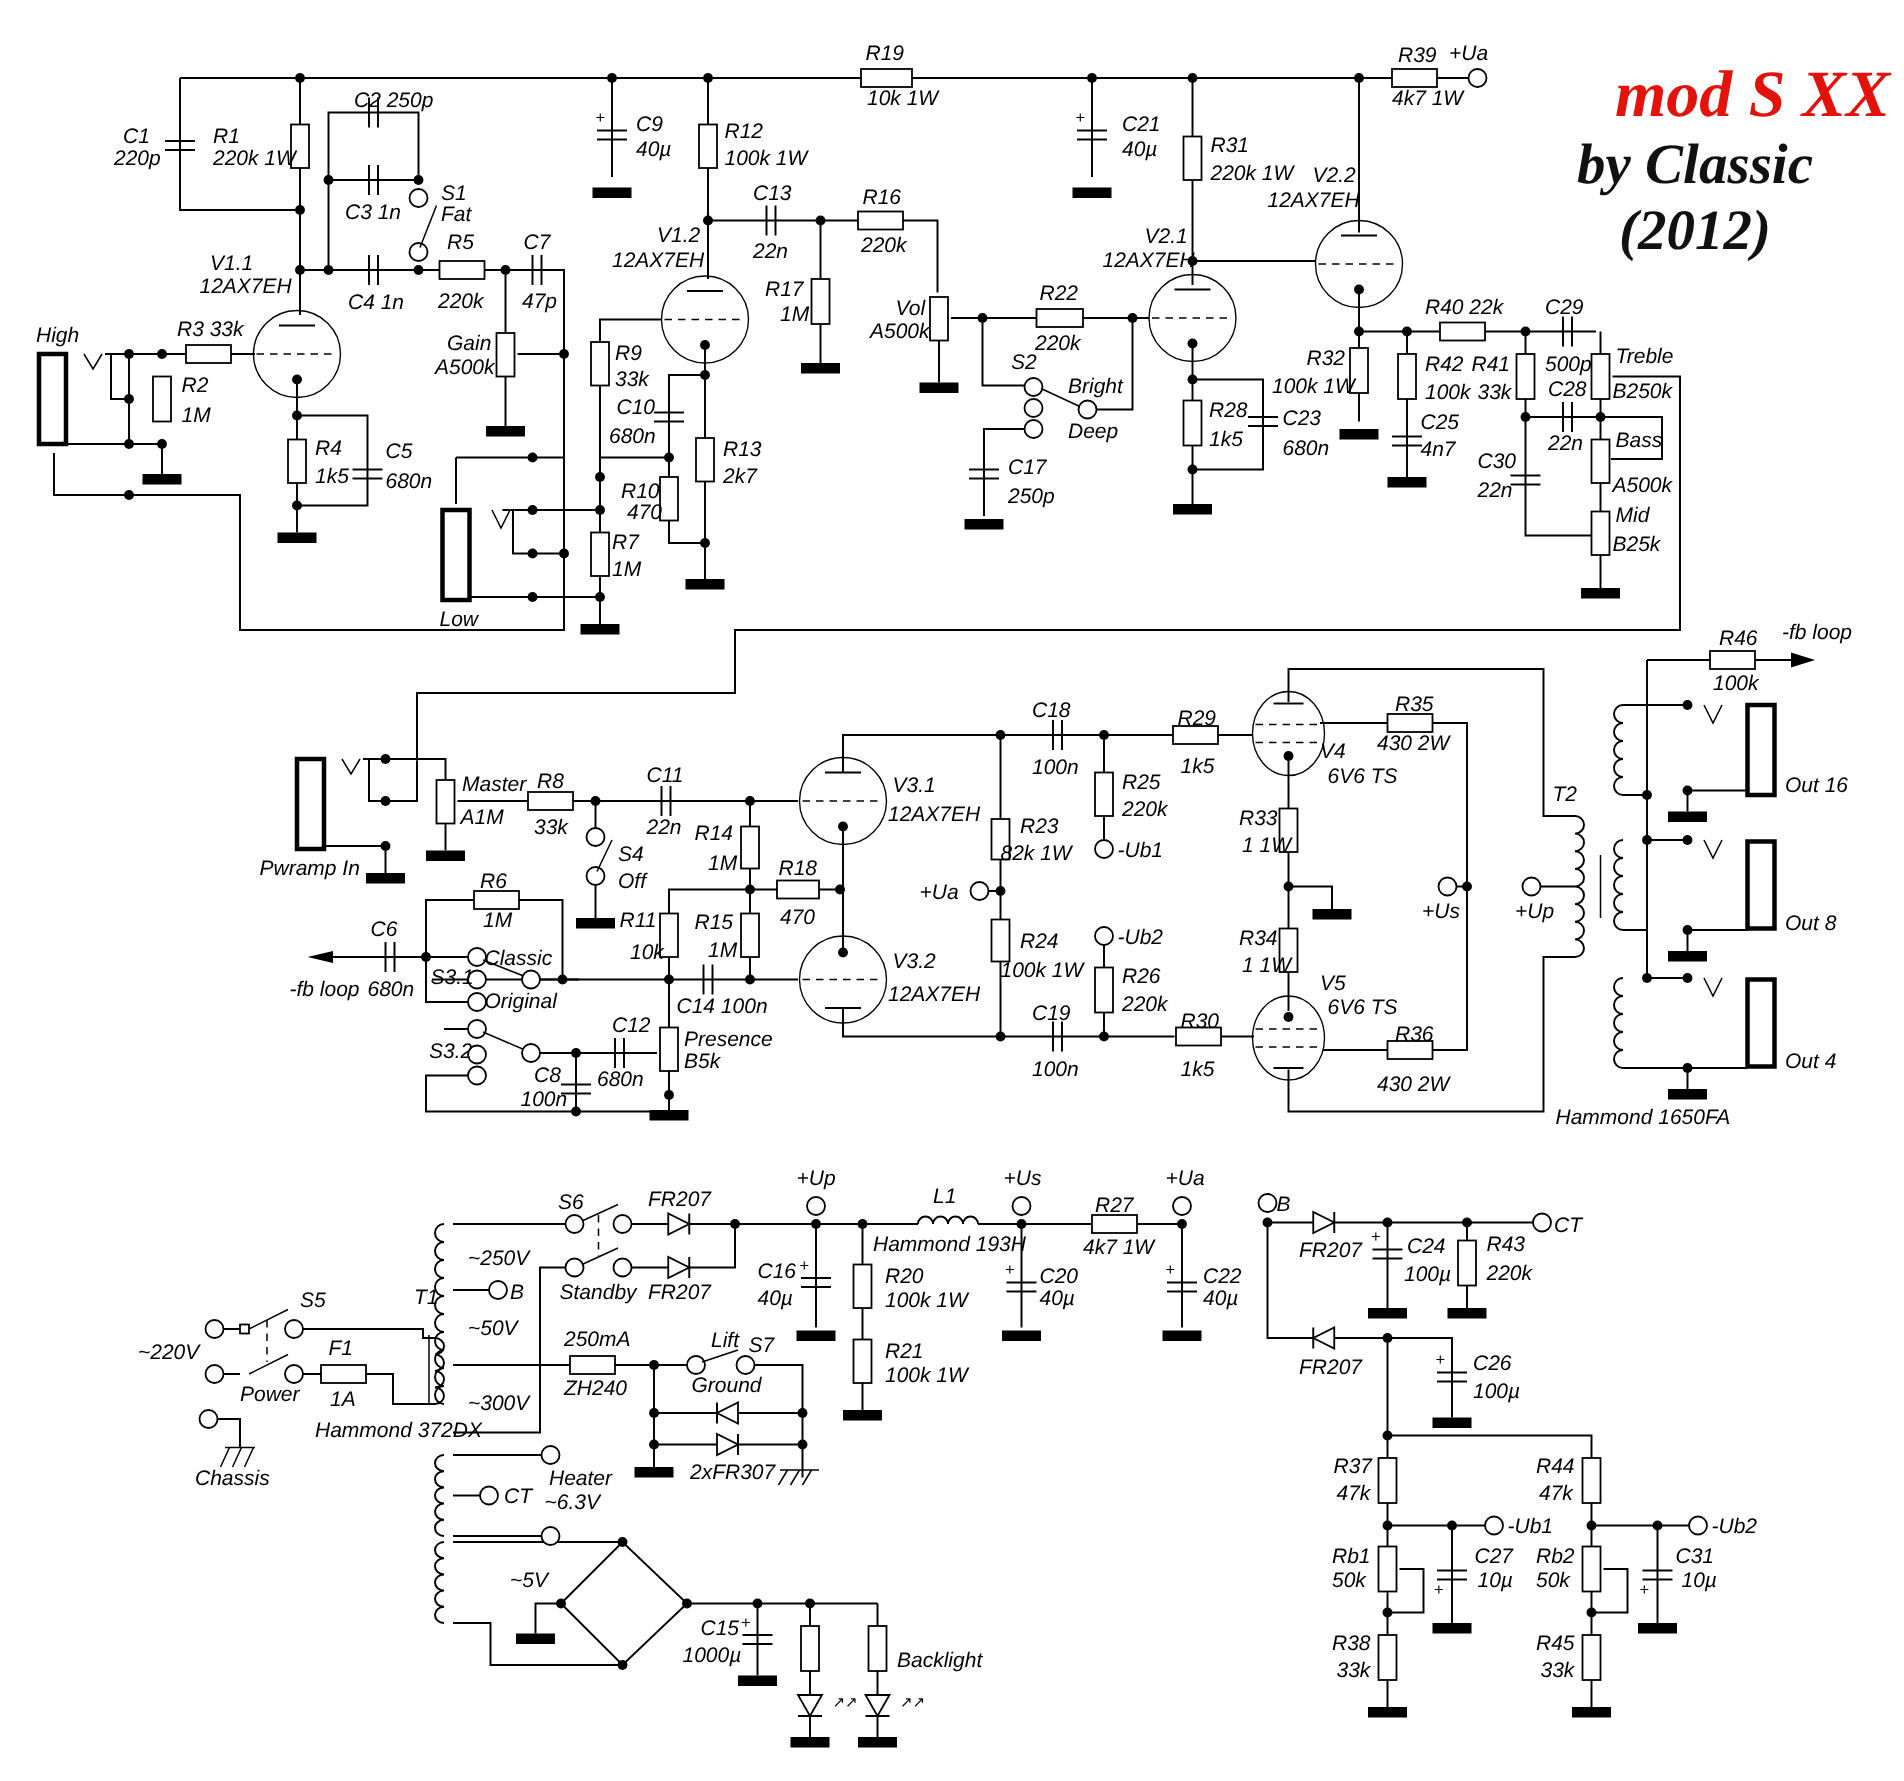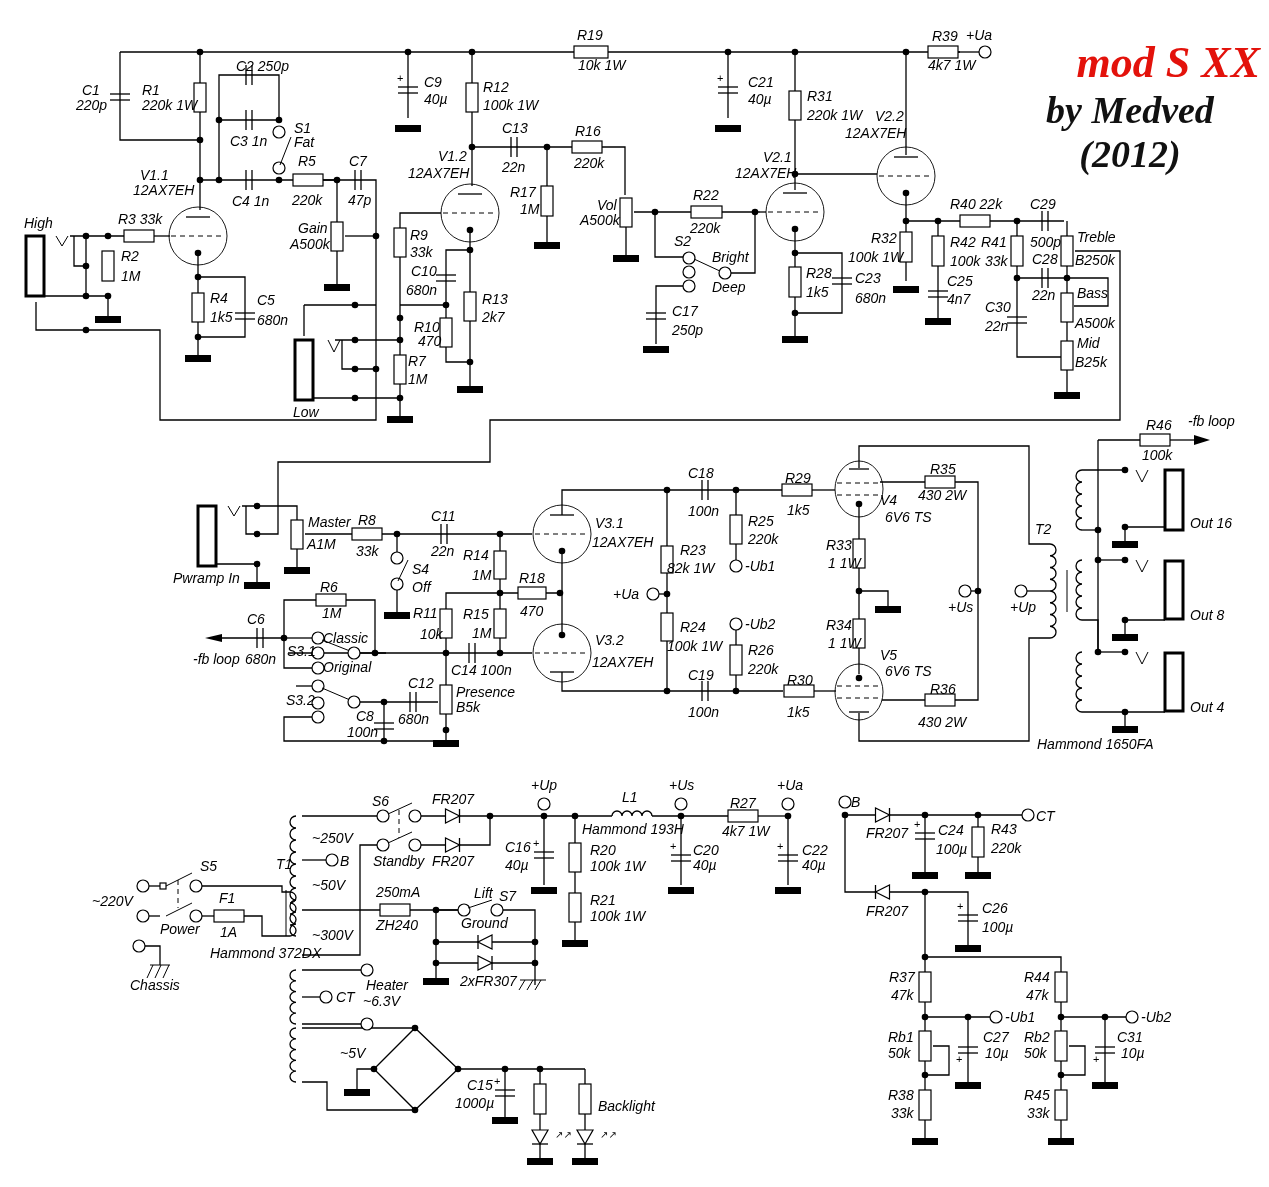--- a/index.html
+++ b/index.html
@@ -843,15 +843,15 @@
       <text x="1024" y="1058">50k</text>
       <text x="1024" y="1100">R45</text>
       <text x="1027" y="1118">33k</text>
       <text x="1117" y="1042">C31</text>
       <text x="1121" y="1058">10µ</text>
     </g>
 </svg>
 
 <div class="title-block">
   <div class="t1">mod S XX</div>
-  <div class="t2">by Medved</div>
+  <div class="t2">by Classic</div>
   <div class="t3">(2012)</div>
 </div>
 
 </body></html>

